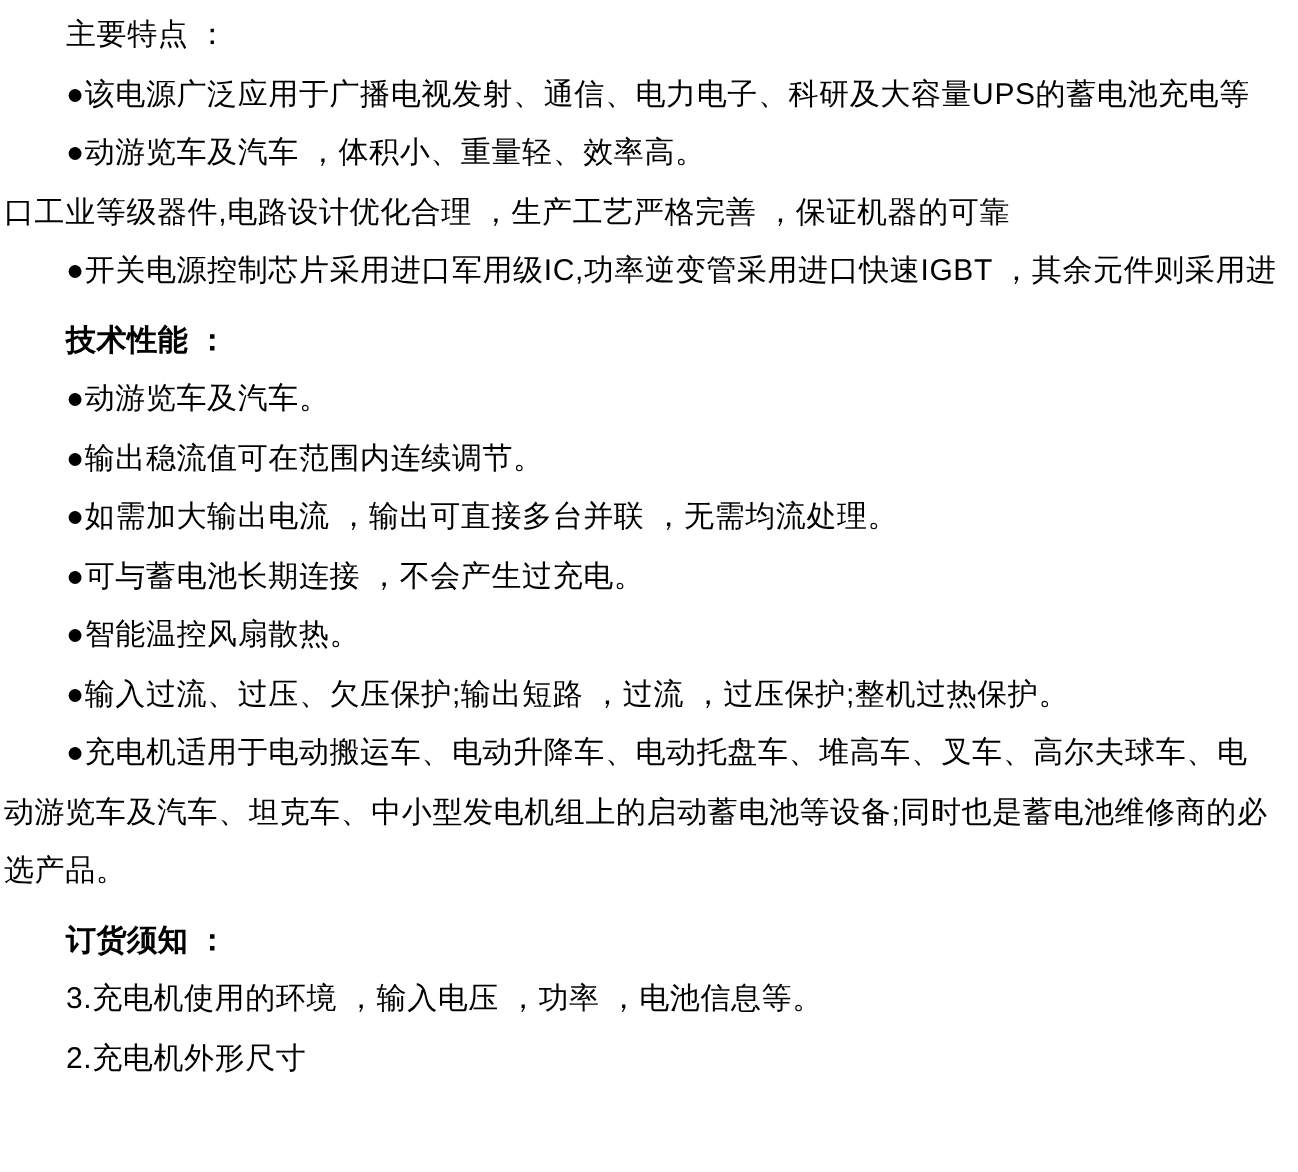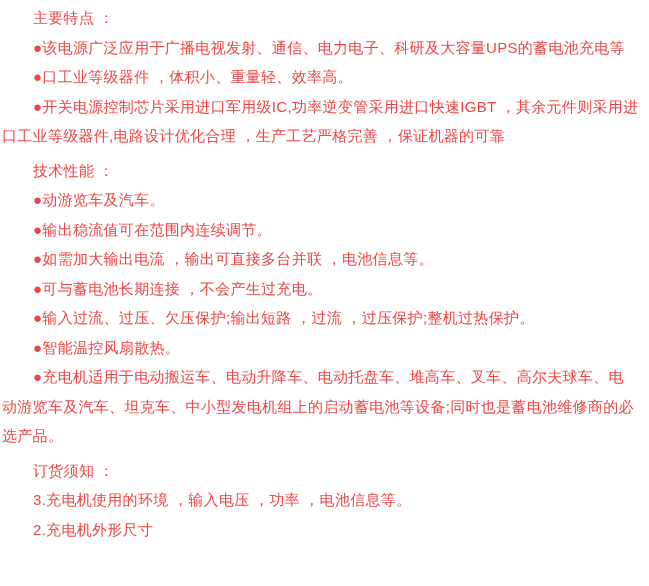--- a/index.html
+++ b/index.html
@@ -10,55 +10,56 @@
   .page {
     position: relative;
     width: 649px;
     height: 586px;
     overflow: hidden;
     background: #ffffff;
   }
   .doc {
     font-family: "Liberation Sans", "DejaVu Sans", sans-serif;
     font-size: 15px;
-    color: #ef4444;
+    color: #000000;
     letter-spacing: 0.3px;
     padding: 3px 0 0 2px;
     box-sizing: border-box;
   }
   .line {
     height: 29.5px;
     line-height: 29.5px;
     white-space: nowrap;
     overflow: hidden;
   }
   .line.indent {
     padding-left: 31px;
   }
   .line.gap {
     margin-top: 5px;
+    font-weight: bold;
   }
 </style>
 </head>
 <body>
 
 <div class="page">
   <div class="doc">
     <div class="line indent">主要特点 ：</div>
     <div class="line indent">●该电源广泛应用于广播电视发射、通信、电力电子、科研及大容量UPS的蓄电池充电等</div>
-    <div class="line indent">●口工业等级器件 ，体积小、重量轻、效率高。</div>
+    <div class="line indent">●动游览车及汽车 ，体积小、重量轻、效率高。</div>
+    <div class="line">口工业等级器件,电路设计优化合理 ，生产工艺严格完善 ，保证机器的可靠</div>
     <div class="line indent">●开关电源控制芯片采用进口军用级IC,功率逆变管采用进口快速IGBT ，其余元件则采用进</div>
-    <div class="line">口工业等级器件,电路设计优化合理 ，生产工艺严格完善 ，保证机器的可靠</div>
     <div class="line indent gap">技术性能 ：</div>
     <div class="line indent">●动游览车及汽车。</div>
     <div class="line indent">●输出稳流值可在范围内连续调节。</div>
-    <div class="line indent">●如需加大输出电流 ，输出可直接多台并联 ，电池信息等。</div>
+    <div class="line indent">●如需加大输出电流 ，输出可直接多台并联 ，无需均流处理。</div>
     <div class="line indent">●可与蓄电池长期连接 ，不会产生过充电。</div>
+    <div class="line indent">●智能温控风扇散热。</div>
     <div class="line indent">●输入过流、过压、欠压保护;输出短路 ，过流 ，过压保护;整机过热保护。</div>
-    <div class="line indent">●智能温控风扇散热。</div>
     <div class="line indent">●充电机适用于电动搬运车、电动升降车、电动托盘车、堆高车、叉车、高尔夫球车、电</div>
     <div class="line">动游览车及汽车、坦克车、中小型发电机组上的启动蓄电池等设备;同时也是蓄电池维修商的必</div>
     <div class="line">选产品。</div>
     <div class="line indent gap">订货须知 ：</div>
     <div class="line indent">3.充电机使用的环境 ，输入电压 ，功率 ，电池信息等。</div>
     <div class="line indent">2.充电机外形尺寸</div>
   </div>
 </div>
 
 </body></html>

